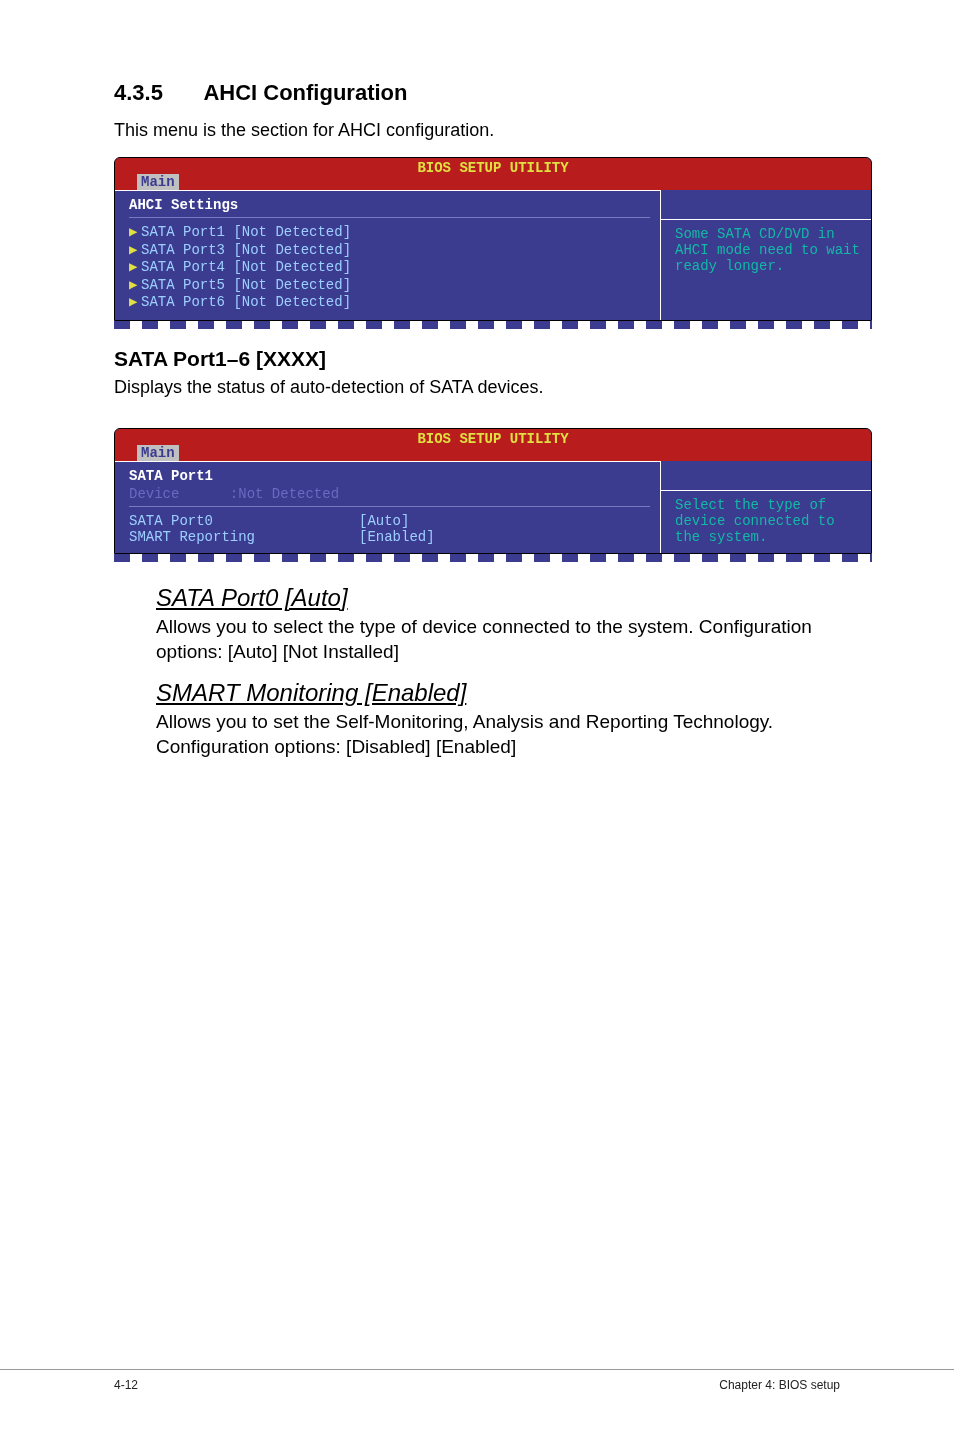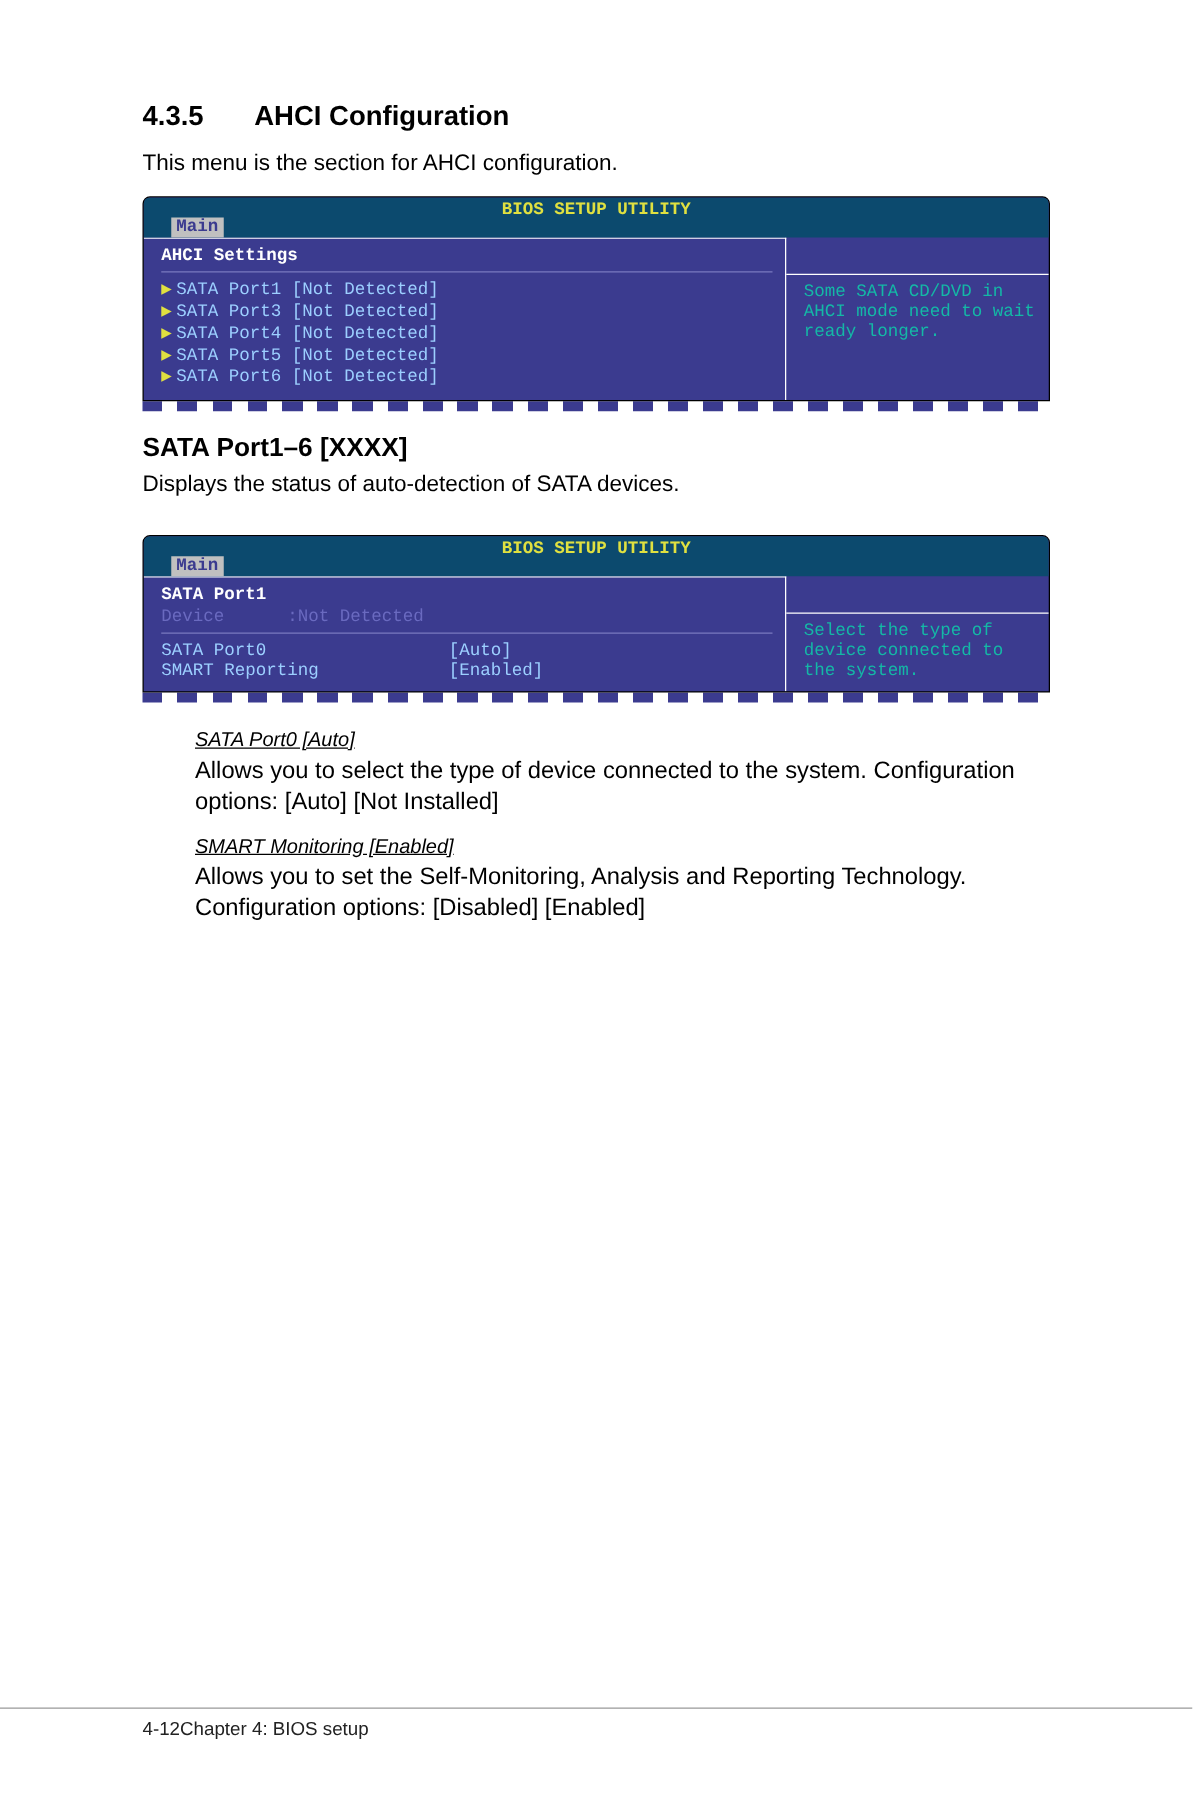--- a/index.html
+++ b/index.html
@@ -4,21 +4,21 @@
 <style>
   * { margin: 0; padding: 0; box-sizing: border-box; }
   body {
     font-family: Arial, Helvetica, sans-serif;
     width: 954px;
     height: 1438px;
     background: #fff;
     position: relative;
   }
   .page {
-    padding: 80px 114px 0 114px;
+    padding: 80px 82px 0 114px;
   }
   .sec-num {
     font-weight: bold;
     font-size: 22px;
     display: inline-block;
     margin-right: 36px;
   }
   .sec-title {
     font-weight: bold;
     font-size: 22px;
@@ -45,21 +45,21 @@
     color: #fff;
     font-family: "Courier New", monospace;
     font-size: 14px;
     position: relative;
     overflow: hidden;
     border-top-left-radius: 6px;
     border-top-right-radius: 6px;
   }
   .bios-header {
     text-align: center;
-    background: #0c4a6e;
+    background: #b91c1c;
     color: #e0e040;
     font-weight: bold;
     padding: 2px 0 0 0;
     font-size: 14px;
     position: relative;
     height: 32px;
   }
   .bios-tab {
     position: absolute;
     left: 22px;
@@ -125,39 +125,39 @@
   .torn-wrapper {
     margin-bottom: 6px;
   }
   .option-block {
     margin-left: 42px;
     margin-top: 22px;
   }
   .option-title {
     font-style: italic;
     text-decoration: underline;
-    font-size: 16px;
+    font-size: 24px;
     margin-bottom: 2px;
   }
   .option-desc {
     font-size: 19px;
     line-height: 1.35;
     margin-bottom: 14px;
   }
   .footer {
     position: absolute;
     bottom: 46px;
     left: 0;
     right: 0;
     padding: 0 114px;
     border-top: 1px solid #999;
     padding-top: 8px;
-    font-size: 15px;
+    font-size: 12px;
     display: flex;
-    justify-content: flex-start;
+    justify-content: space-between;
     color: #222;
   }
 </style>
 </head>
 <body>
 
 <div class="page">
 
   <div>
     <span class="sec-num">4.3.5</span>

